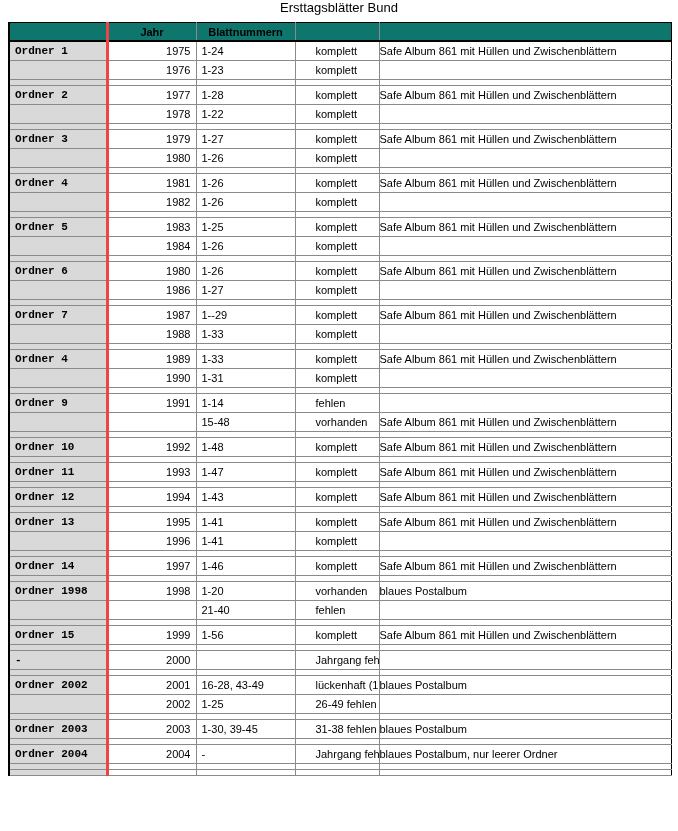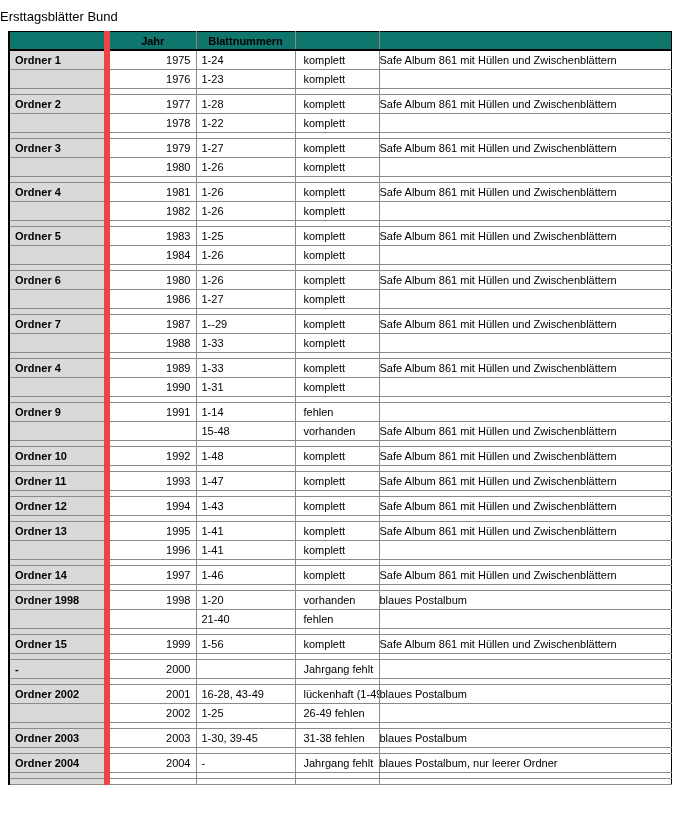--- a/index.html
+++ b/index.html
@@ -6,24 +6,23 @@
     margin: 0;
     padding: 0;
     background: #ffffff;
     width: 678px;
     height: 831px;
     overflow: hidden;
     font-family: "Liberation Sans", sans-serif;
     color: #000;
   }
   .page-title {
-    text-align: left;
+    text-align: center;
     font-size: 13px;
     font-weight: 400;
-    padding-top: 9px;
     height: 16px;
     line-height: 16px;
   }
   table.collection {
     border-collapse: collapse;
     table-layout: fixed;
     margin: 6px 0 0 8px;
     width: 662px;
     border-top: 1px solid #000;
   }
@@ -45,31 +44,32 @@
   th {
     background: #0f766e;
     font-weight: bold;
     border-bottom: 2px solid #000;
     border-top: 1px solid #000;
     height: 17px;
     text-align: center;
   }
   td.c0, th.c0 {
     border-left: 2px solid #000;
-    border-right: 6px solid #ef4444;
+    border-right: 3px solid #ef4444;
+    font-family: Liberation Mono, monospace;
   }
   td.c0 {
     background: #d9d9d9;
     font-weight: bold;
   }
   td.c4, th.c4 {
     border-right: 1px solid #000;
   }
   td.c1 { text-align: right; }
-  td.c3 { padding-left: 8px; }
+  td.c3 { padding-left: 20px; }
   td.c4 { padding-left: 0; }
   tr.spacer td { height: 5px; padding: 0; }
 </style>
 </head>
 <body>
 
 <div class="page-title">Ersttagsblätter Bund</div>
 
 <table class="collection">
   <colgroup>

